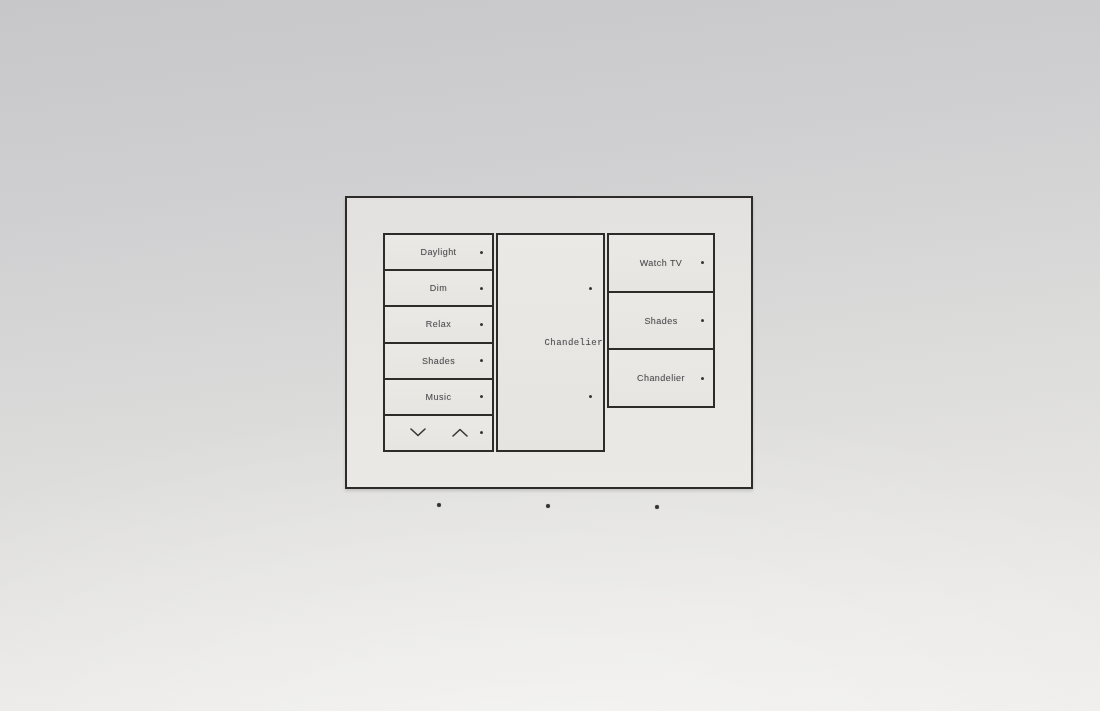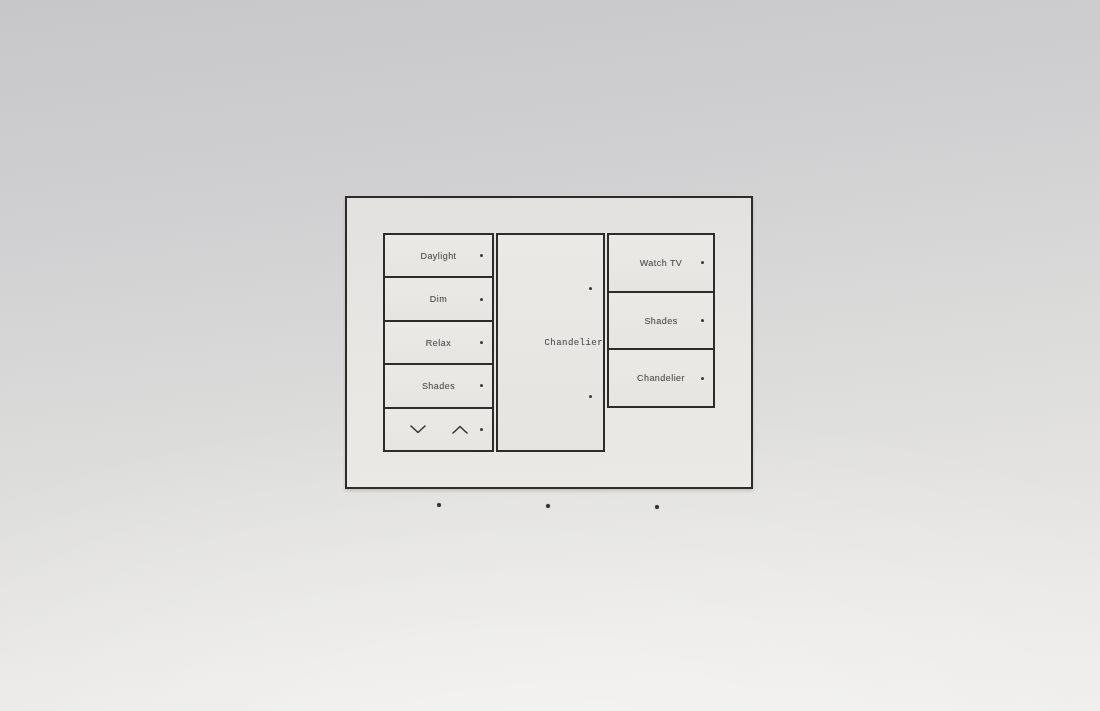--- a/index.html
+++ b/index.html
@@ -125,20 +125,24 @@
         <span class="led"></span>
       </div>
       <div class="btn">
         <span class="btn-label">Relax</span>
         <span class="led"></span>
       </div>
       <div class="btn">
         <span class="btn-label">Shades</span>
         <span class="led"></span>
       </div>
+      <div class="btn">
+        <span class="btn-label">Music</span>
+        <span class="led"></span>
+      </div>
       <div class="btn rocker">
         <button class="chev">
           <svg width="16" height="9" viewBox="0 0 16 9">
             <polyline points="1,1 8,7.5 15,1" fill="none" stroke="#3a3836" stroke-width="1.6" stroke-linecap="round" stroke-linejoin="round"></polyline>
           </svg>
         </button>
         <button class="chev">
           <svg width="16" height="9" viewBox="0 0 16 9">
             <polyline points="1,8 8,1.5 15,8" fill="none" stroke="#3a3836" stroke-width="1.6" stroke-linecap="round" stroke-linejoin="round"></polyline>
           </svg>

